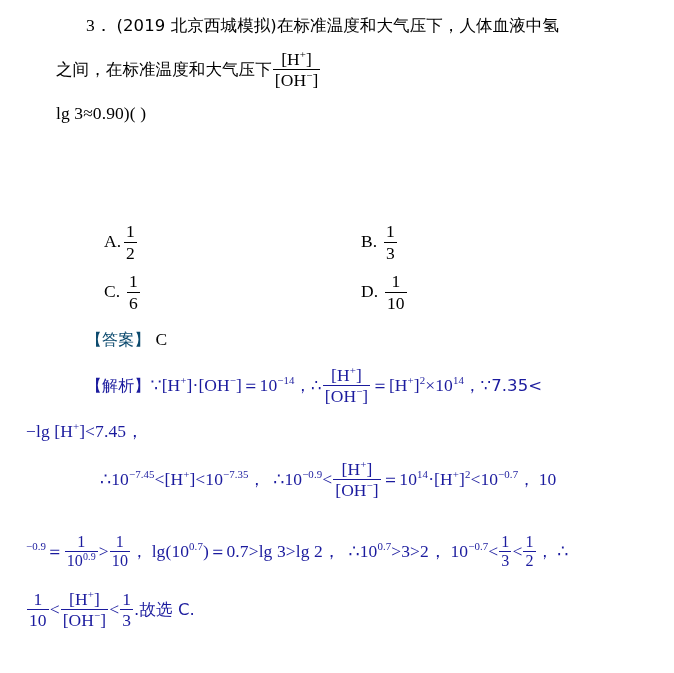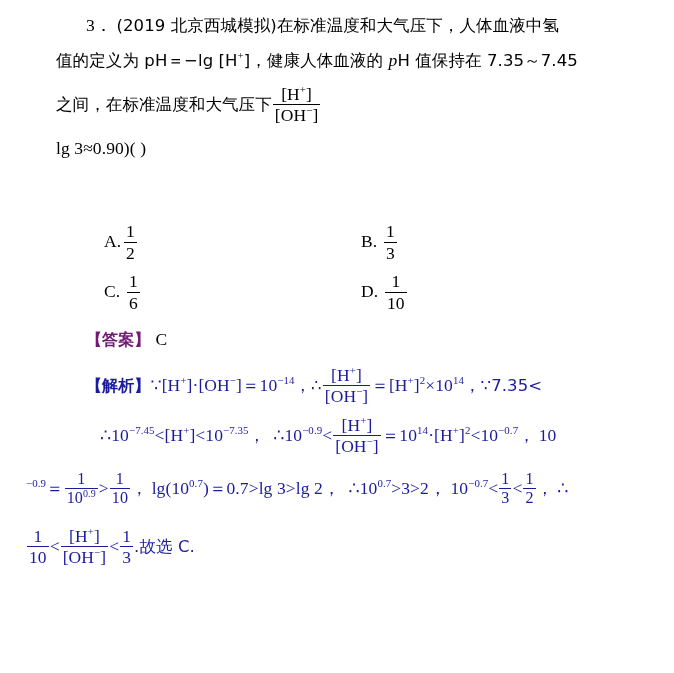--- a/index.html
+++ b/index.html
@@ -76,29 +76,29 @@
     height: 50px;
   }
   .opt {
     position: absolute;
     font-size: 17.5px;
     white-space: nowrap;
   }
   .opt .lbl { margin-right: 2px; }
 
   .ans-red {
-    color: #701a75;
+    color: #0c4a6e;
     font-family: "DejaVu Sans", "Liberation Sans", sans-serif;
-    font-weight: bold;
+    font-weight: normal;
     font-size: 16px;
   }
   .ans-blue {
     color: #1b1b9e;
     font-family: "DejaVu Sans", "Liberation Sans", sans-serif;
-    font-weight: bold;
+    font-weight: normal;
     font-size: 16px;
   }
   .sol {
     color: #1b1b9e;
   }
   .ansletter {
     color: #000;
     font-family: "Liberation Serif", serif;
     font-size: 17.5px;
     margin-left: 5px;
@@ -112,23 +112,20 @@
 <div class="page">
 
   <div class="block" style="top:8px;">
 
     <div class="line">
       <span class="indent1"></span><span class="ser">3．</span><span class="sp-sm"></span><span class="cn">(2019 北京西城模拟)</span><span class="cn">在标准温度和大气压下，人体血液中氢</span>
     </div>
 
 
 
-    <div class="line">
-      <span class="cn">值的定义为 pH＝−lg [H</span><sup class="ser">+</sup><span class="cn">]，健康人体血液的 </span><span class="it ser">p</span><span class="cn">H 值保持在 7.35～7.45</span>
-    </div>
 
     <div class="line" style="line-height:52px;">
       <span class="cn">之间，在标准温度和大气压下</span><span class="frac ser"><span class="num"><span>[H</span><sup>+</sup><span>]</span></span><span class="den"><span>[OH</span><sup>−</sup><span>]</span></span></span>
     </div>
 
     <div class="line">
       <span class="ser">lg 3≈0.90)(        )</span>
     </div>
   </div>
 
@@ -155,26 +152,29 @@
       <span class="indent1"></span><span class="ans-red">【答案】</span><span class="ansletter">C</span>
     </div>
   </div>
 
   <div class="block sol" style="top:362px;">
 
     <div class="line" style="line-height:46px;">
       <span class="indent1"></span><span class="ans-blue">【解析】</span><span class="ser">∵[H</span><sup class="ser">+</sup><span class="ser">]·[OH</span><sup class="ser">−</sup><span class="ser">]＝10</span><sup class="ser">−14</sup><span class="cn">，∴</span><span class="frac ser blue"><span class="num"><span>[H</span><sup>+</sup><span>]</span></span><span class="den"><span>[OH</span><sup>−</sup><span>]</span></span></span><span class="ser">＝[H</span><sup class="ser">+</sup><span class="ser">]</span><sup class="ser">2</sup><span class="ser">×10</span><sup class="ser">14</sup><span class="cn">，∵7.35&lt;</span>
     </div>
 
+    <div class="line" style="line-height:44px; margin-left:-30px;">
+      <span class="ser">−lg [H</span><sup class="ser">+</sup><span class="ser">]&lt;7.45，</span>
+    </div>
 
     <div class="line" style="line-height:52px;">
       <span class="indent2"></span><span class="ser">∴10</span><sup class="ser">−7.45</sup><span class="ser">&lt;[H</span><sup class="ser">+</sup><span class="ser">]&lt;10</span><sup class="ser">−7.35</sup><span class="cn">，</span><span class="sp"></span><span class="ser">∴10</span><sup class="ser">−0.9</sup><span class="ser">&lt;</span><span class="frac ser blue"><span class="num"><span>[H</span><sup>+</sup><span>]</span></span><span class="den"><span>[OH</span><sup>−</sup><span>]</span></span></span><span class="ser">＝10</span><sup class="ser">14</sup><span class="ser">·[H</span><sup class="ser">+</sup><span class="ser">]</span><sup class="ser">2</sup><span class="ser">&lt;10</span><sup class="ser">−0.7</sup><span class="cn">，</span><span class="sp-sm"></span><span class="ser">10</span>
     </div>
 
-    <div class="line" style="line-height:52px; margin-left:-30px;">
+    <div class="line" style="line-height:52px; margin-left:-30px;margin-top:19px;">
       <sup class="ser">−0.9</sup><span class="ser">＝</span><span class="frac ser blue small"><span class="num">1</span><span class="den"><span>10</span><sup>0.9</sup></span></span><span class="ser">&gt;</span><span class="frac ser blue small"><span class="num">1</span><span class="den">10</span></span><span class="cn">，</span><span class="sp-sm"></span><span class="ser">lg(10</span><sup class="ser">0.7</sup><span class="ser">)＝0.7&gt;lg 3&gt;lg 2，</span><span class="sp"></span><span class="ser">∴10</span><sup class="ser">0.7</sup><span class="ser">&gt;3&gt;2，</span><span class="sp-sm"></span><span class="ser">10</span><sup class="ser">−0.7</sup><span class="ser">&lt;</span><span class="frac ser blue small"><span class="num">1</span><span class="den">3</span></span><span class="ser">&lt;</span><span class="frac ser blue small"><span class="num">1</span><span class="den">2</span></span><span class="cn">，</span><span class="sp-sm"></span><span class="ser">∴</span>
     </div>
 
     <div class="line" style="line-height:62px; margin-left:-30px;">
       <span class="frac ser blue"><span class="num">1</span><span class="den">10</span></span><span class="ser">&lt;</span><span class="frac ser blue"><span class="num"><span>[H</span><sup>+</sup><span>]</span></span><span class="den"><span>[OH</span><sup>−</sup><span>]</span></span></span><span class="ser">&lt;</span><span class="frac ser blue"><span class="num">1</span><span class="den">3</span></span><span class="cn">.故选 C.</span>
     </div>
 
   </div>
 
 </div>

